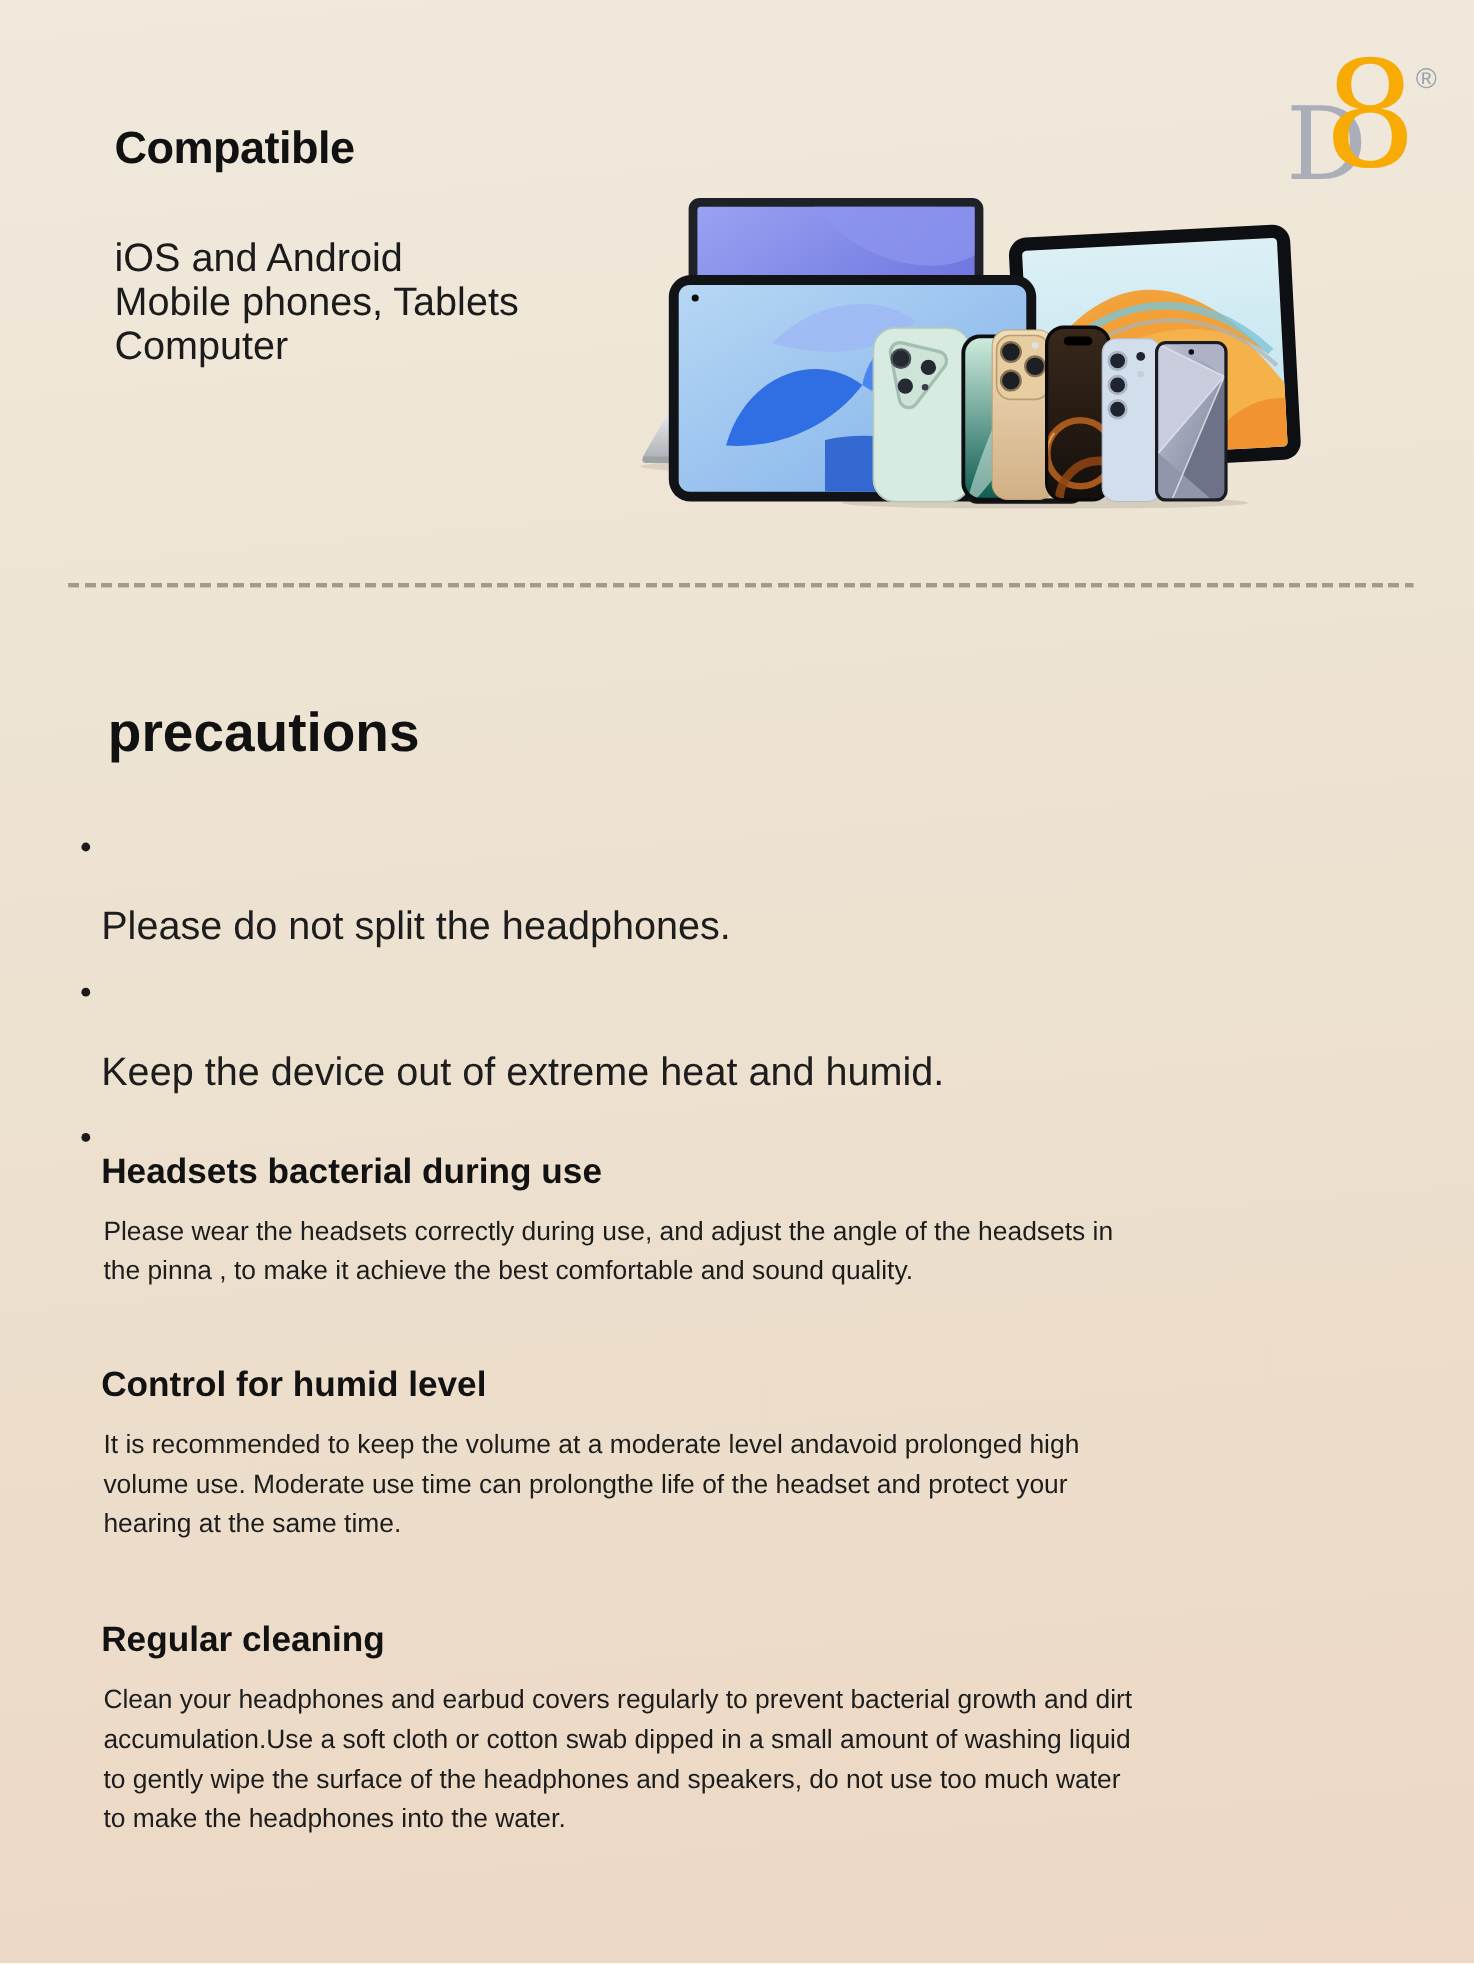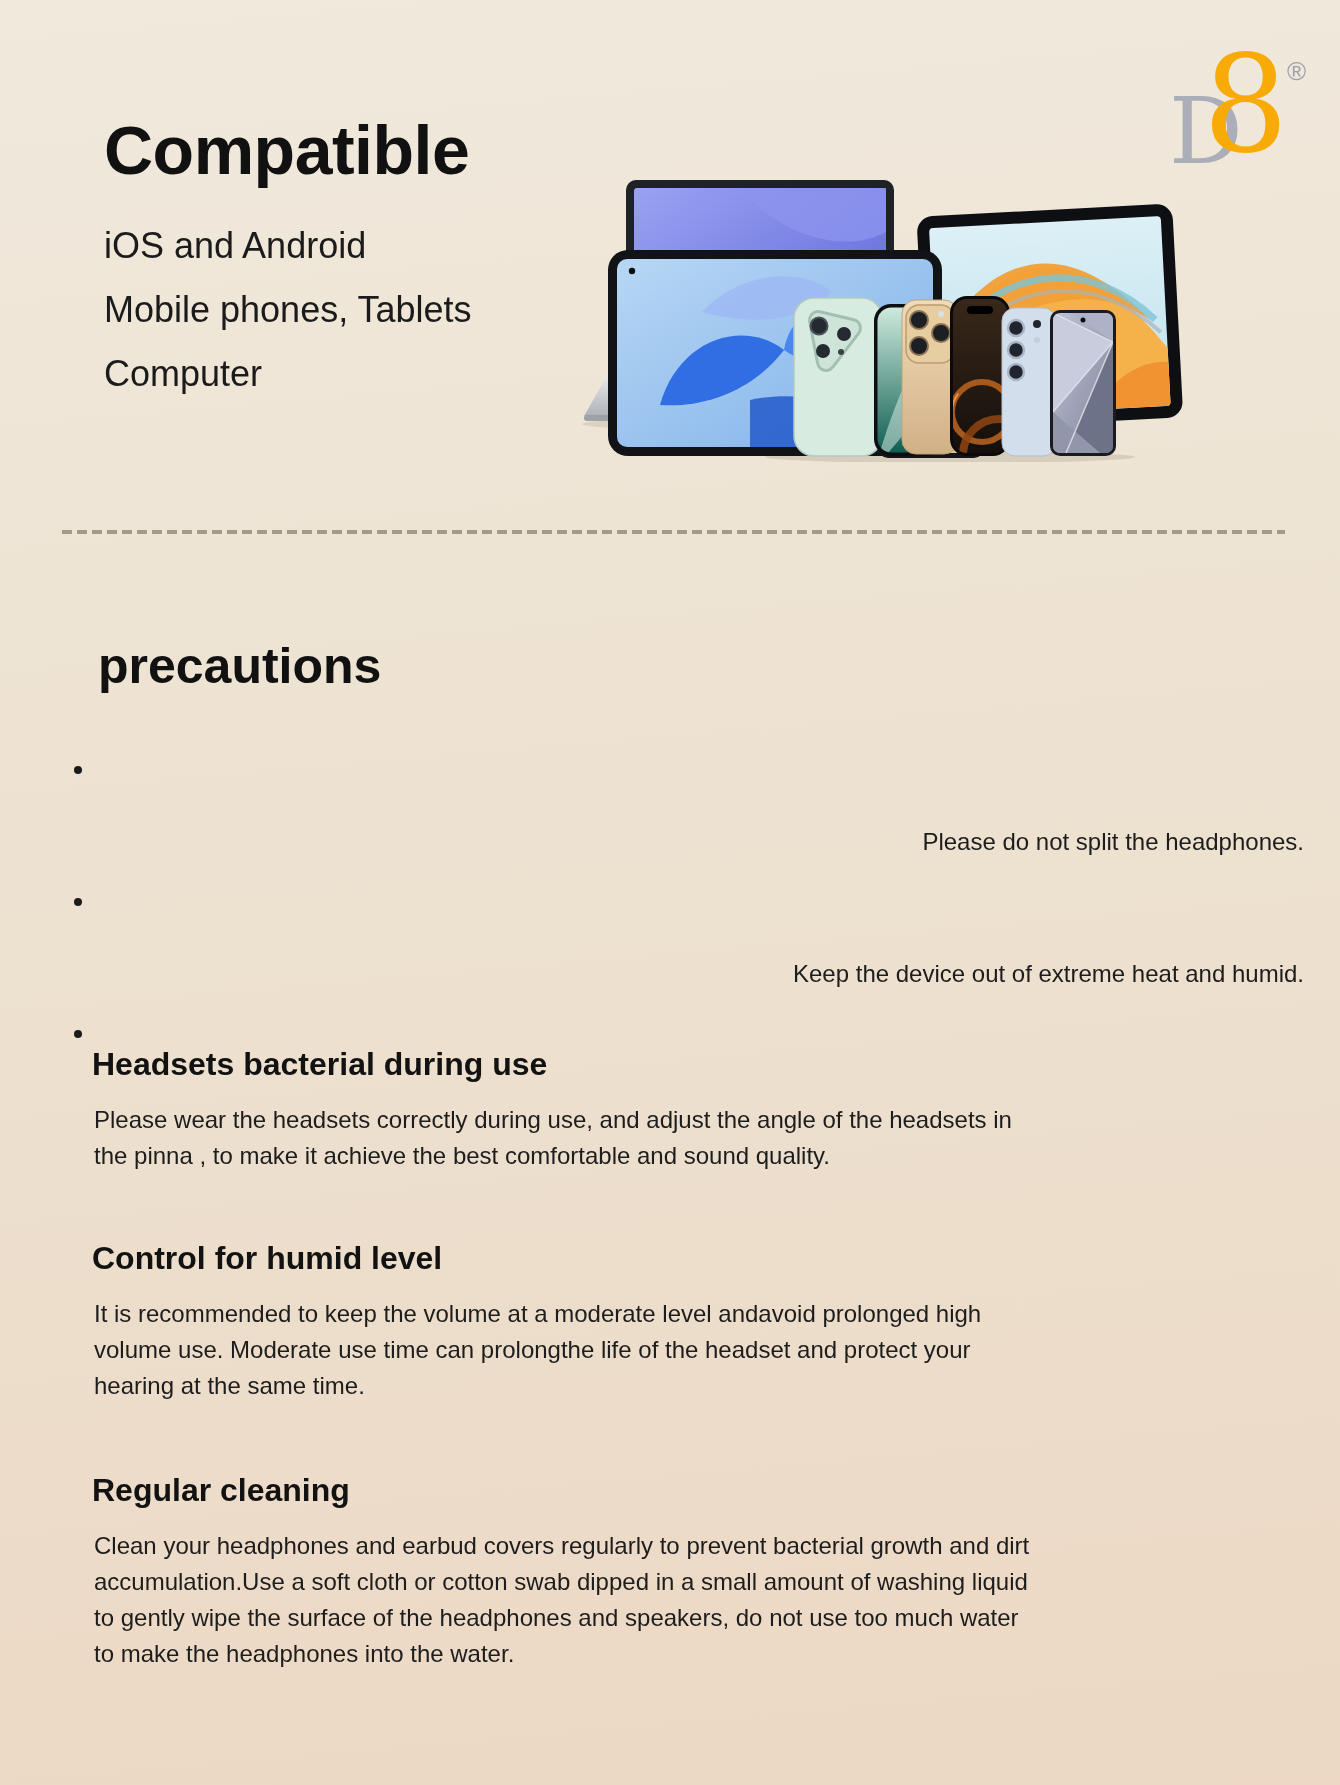--- a/index.html
+++ b/index.html
@@ -10,26 +10,26 @@
     position:relative;
     width:1340px; height:1785px;
     background:linear-gradient(175deg,#f0e9dc 0%, #ede2d1 45%, #ecd8c4 100%);
     color:#161616;
     overflow:hidden;
   }
 
   
   .title{
     position:absolute; left:104px; top:110px;
-    margin:0; font-size:68px; font-weight:700; letter-spacing:-0.5px;
+    margin:0; font-size:41px; font-weight:700; letter-spacing:-0.5px;
     line-height:1.2; color:#111;
   }
   .subtitle{
     position:absolute; left:104px; top:214px;
-    margin:0; font-size:36px; font-weight:400; line-height:64px;
+    margin:0; font-size:36px; font-weight:400; line-height:40px;
     white-space:pre-line; color:#1b1b1b;
   }
 
   .logo{ position:absolute; left:1163px; top:40px; width:170px; height:150px; }
   .logo-d{
     position:absolute; left:6px; top:46px;
     font-family:"DejaVu Serif", serif; font-size:92px; line-height:1;
     color:#a9aeb8;
   }
   .logo-8{
@@ -62,21 +62,21 @@
     white-space:pre-line; color:#1d1d1d;
   }
   .sec-safety{ top:732px; }
   .sec-headsets{ top:1044px; }
   .sec-control{ top:1238px; }
   .sec-regular{ top:1470px; }
 
   .bullets{ list-style:none; margin:20px 0 0 0; padding:0 0 0 0; }
   .bullets li{
     position:relative; margin:0 0 24px 0;
-    font-size:24px; line-height:36px; white-space:pre-line; color:#1d1d1d;text-align:right;
+    font-size:36px; line-height:36px; white-space:pre-line; color:#1d1d1d;
   }
   .bullets .dot{
     position:absolute; left:-18px; top:14px;
     width:8px; height:8px; border-radius:50%; background:#1a1a1a;
   }
 </style>
 </head>
 <body>
 
 <div class="page">

